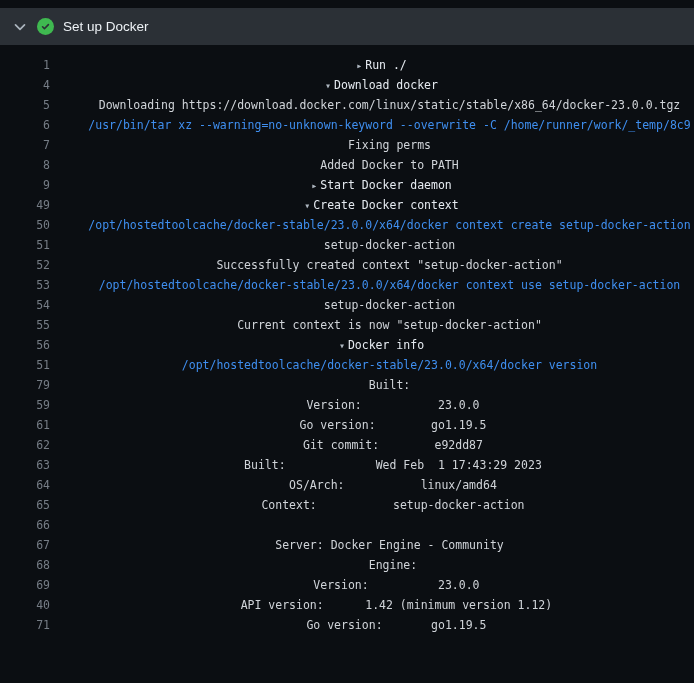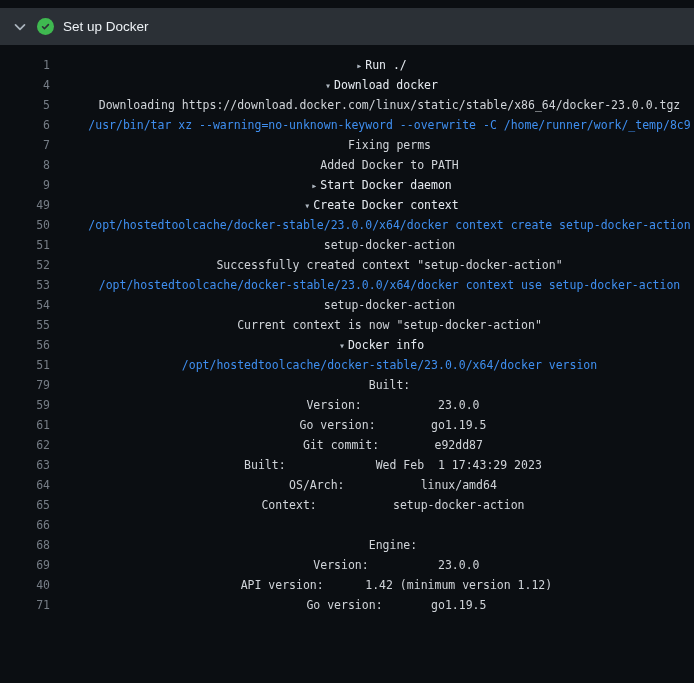--- a/index.html
+++ b/index.html
@@ -100,18 +100,19 @@
       <div class="row group"><span class="num">56</span><span class="content"><span class="arrow">▾</span><span>Docker info</span></span></div>
       <div class="row child"><span class="num">51</span><span class="content cmd">/opt/hostedtoolcache/docker-stable/23.0.0/x64/docker version</span></div>
       <div class="row child"><span class="num">79</span><span class="content">Built:</span></div>
       <div class="row child"><span class="num">59</span><span class="content"> Version:           23.0.0</span></div>
       <div class="row child"><span class="num">61</span><span class="content"> Go version:        go1.19.5</span></div>
       <div class="row child"><span class="num">62</span><span class="content"> Git commit:        e92dd87</span></div>
       <div class="row child"><span class="num">63</span><span class="content"> Built:             Wed Feb  1 17:43:29 2023</span></div>
       <div class="row child"><span class="num">64</span><span class="content"> OS/Arch:           linux/amd64</span></div>
       <div class="row child"><span class="num">65</span><span class="content"> Context:           setup-docker-action</span></div>
       <div class="row child"><span class="num">66</span><span class="content"></span></div>
+      <div class="row child"><span class="num">67</span><span class="content">Server: Docker Engine - Community</span></div>
       <div class="row child"><span class="num">68</span><span class="content"> Engine:</span></div>
       <div class="row child"><span class="num">69</span><span class="content">  Version:          23.0.0</span></div>
       <div class="row child"><span class="num">40</span><span class="content">  API version:      1.42 (minimum version 1.12)</span></div>
       <div class="row child"><span class="num">71</span><span class="content">  Go version:       go1.19.5</span></div>
     </div>
 </div>
 
 </body></html>

